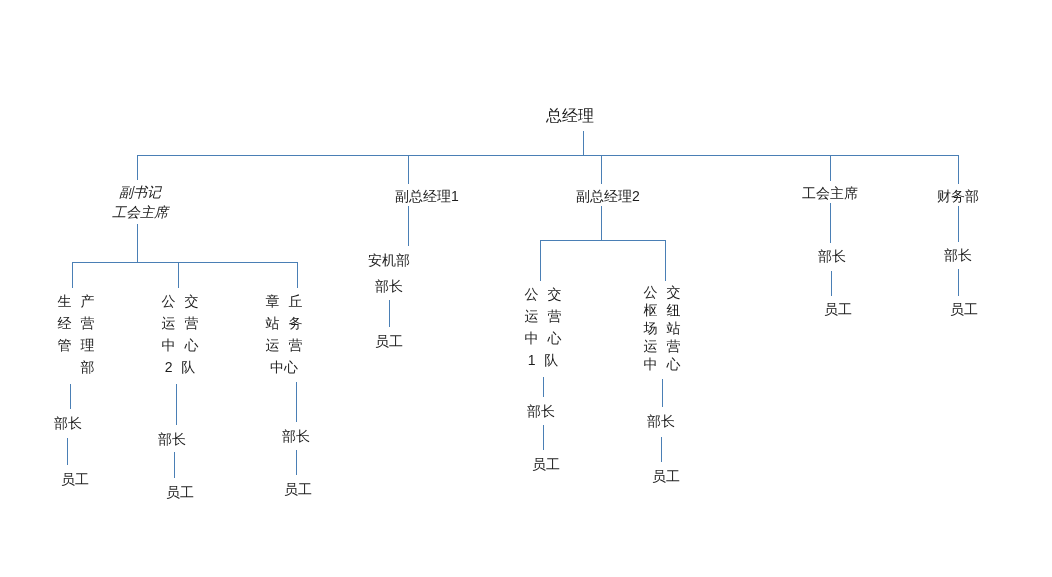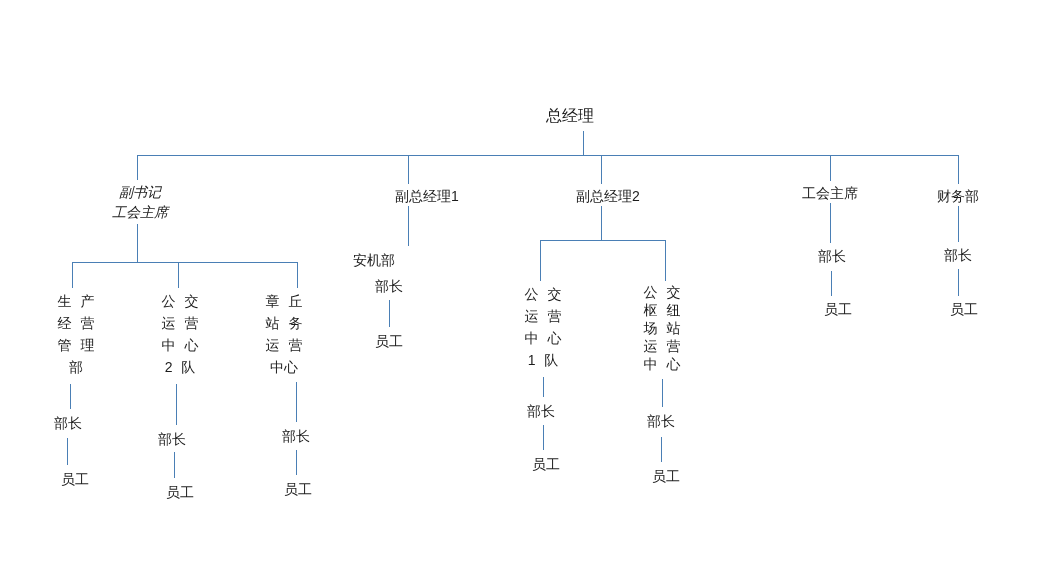--- a/index.html
+++ b/index.html
@@ -95,42 +95,42 @@
 
   <div class="node root" style="left:570px; top:105px;">总经理</div>
 
   <div class="node" style="left:140px; top:182px;font-style:italic;">副书记
 工会主席</div>
   <div class="node" style="left:427px; top:186px;">副总经理1</div>
   <div class="node" style="left:608px; top:186px;">副总经理2</div>
   <div class="node" style="left:830px; top:183px;">工会主席</div>
   <div class="node" style="left:958px; top:186px;text-align:center;">财务部</div>
 
-  <div class="node dept" style="left:76px; top:290px;">生 产
+  <div class="node dept" style="left:76px; top:290px;text-align:right;">生 产
 经 营
 管 理
 部</div>
   <div class="node" style="left:68px; top:413px;">部长</div>
   <div class="node" style="left:75px; top:469px;">员工</div>
 
   <div class="node dept" style="left:180px; top:290px;">公 交
 运 营
 中 心
 2 队</div>
   <div class="node" style="left:172px; top:429px;">部长</div>
   <div class="node" style="left:180px; top:482px;">员工</div>
 
   <div class="node dept" style="left:284px; top:290px;">章 丘
 站 务
 运 营
 中心</div>
   <div class="node" style="left:296px; top:426px;">部长</div>
   <div class="node" style="left:298px; top:479px;">员工</div>
 
-  <div class="node" style="left:374px; top:250px;">安机部</div>
+  <div class="node" style="left:389px; top:250px;">安机部</div>
   <div class="node" style="left:389px; top:276px;">部长</div>
   <div class="node" style="left:389px; top:331px;">员工</div>
 
   <div class="node dept" style="left:543px; top:283px;">公 交
 运 营
 中 心
 1 队</div>
   <div class="node" style="left:541px; top:401px;">部长</div>
   <div class="node" style="left:546px; top:454px;">员工</div>
 

